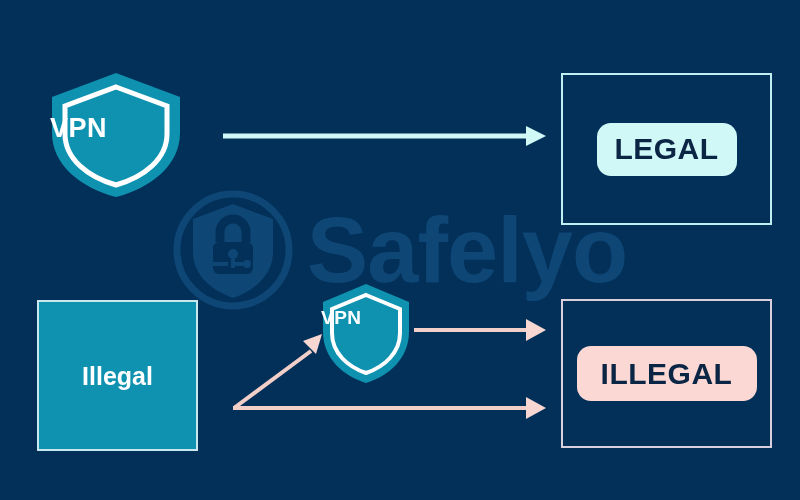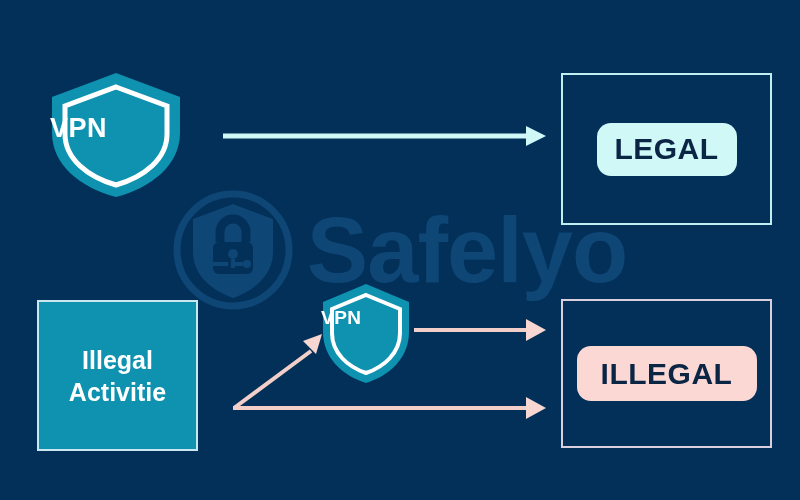--- a/index.html
+++ b/index.html
@@ -184,20 +184,19 @@
     </svg>
     <div class="shield-label">VPN</div>
   </div>
 
   <div class="outline-box" id="legal-box">
     <div class="pill" id="legal-pill">LEGAL</div>
   </div>
 
   <div id="illegal-activity-box">
     <span>Illegal</span>
-    <span>Activitie</span>
   </div>
 
   <div class="outline-box" id="illegal-box">
     <div class="pill" id="illegal-pill">ILLEGAL</div>
   </div>
 
 </div>
 
 </body></html>

